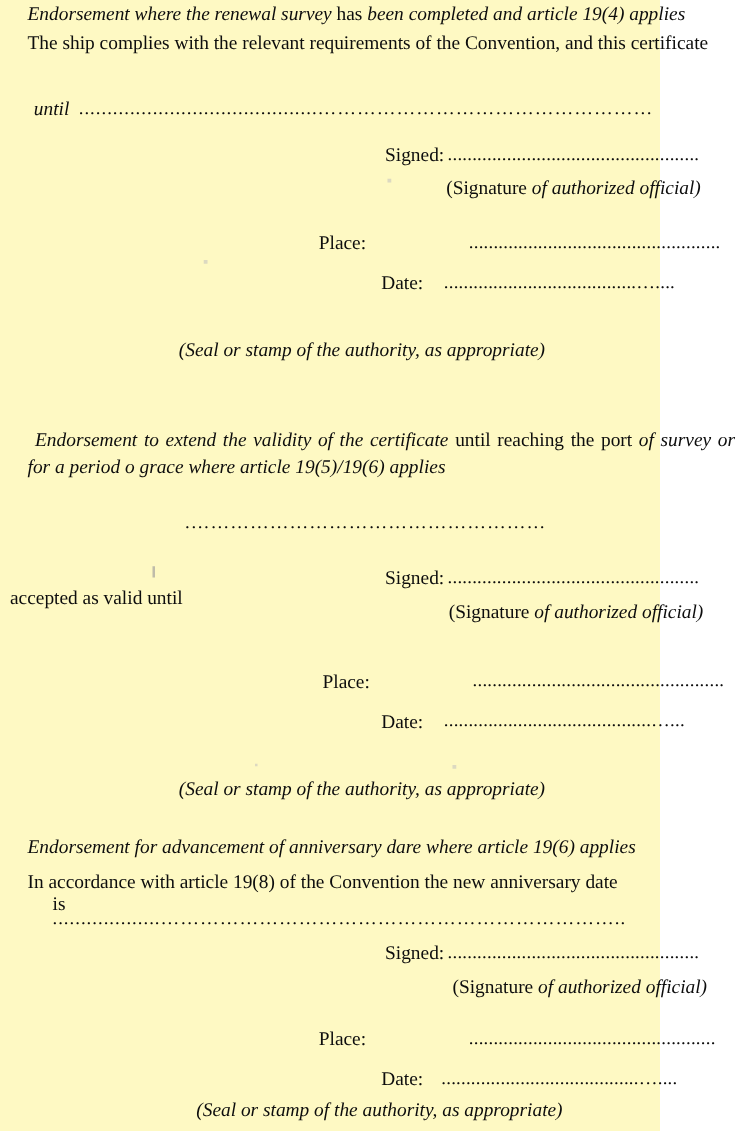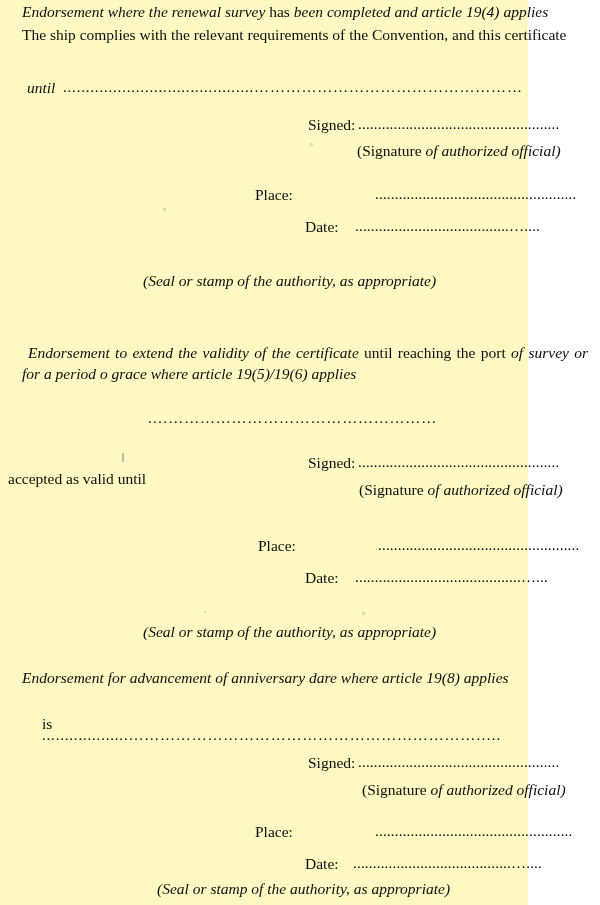--- a/index.html
+++ b/index.html
@@ -123,22 +123,23 @@
   </div>
 
   <div class="row" style="left:258px; top:538px;">Place:</div>
   <div class="row dots-tight" style="left:378px; top:538px;">...................................................</div>
 
   <div class="row" style="left:305px; top:570px;">Date:</div>
   <div class="row dots-tight" style="left:355px; top:570px;">..........................................…...</div>
 
   <div class="row seal" style="left:143px; top:624px;">(Seal or stamp of the authority, as appropriate)</div>
 
-  <div class="row it" style="left:22px; top:670px;">Endorsement for advancement of anniversary dare where article 19(8) applies</div>
+  <div class="row it" style="left:22px; top:670px;">Endorsement for advancement of anniversary dare where article 19(6) applies</div>
 
+  <div class="row" style="left:22px; top:698px;">In accordance with article 19(8) of the Convention the new anniversary date</div>
 
   <div class="row" style="left:22px; top:716px;margin-left:20px;">is</div>
   <div class="row dots" style="left:42px; top:728px;">...................……………………………………………………………..</div>
 
   <div class="row" style="left:308px; top:755px;">Signed:</div>
   <div class="row dots-tight" style="left:358px; top:755px;">...................................................</div>
 
   <div class="row" style="left:362px; top:782px;">
     <span class="up">(Signature</span>
     <span class="it">of authorized official)</span>

